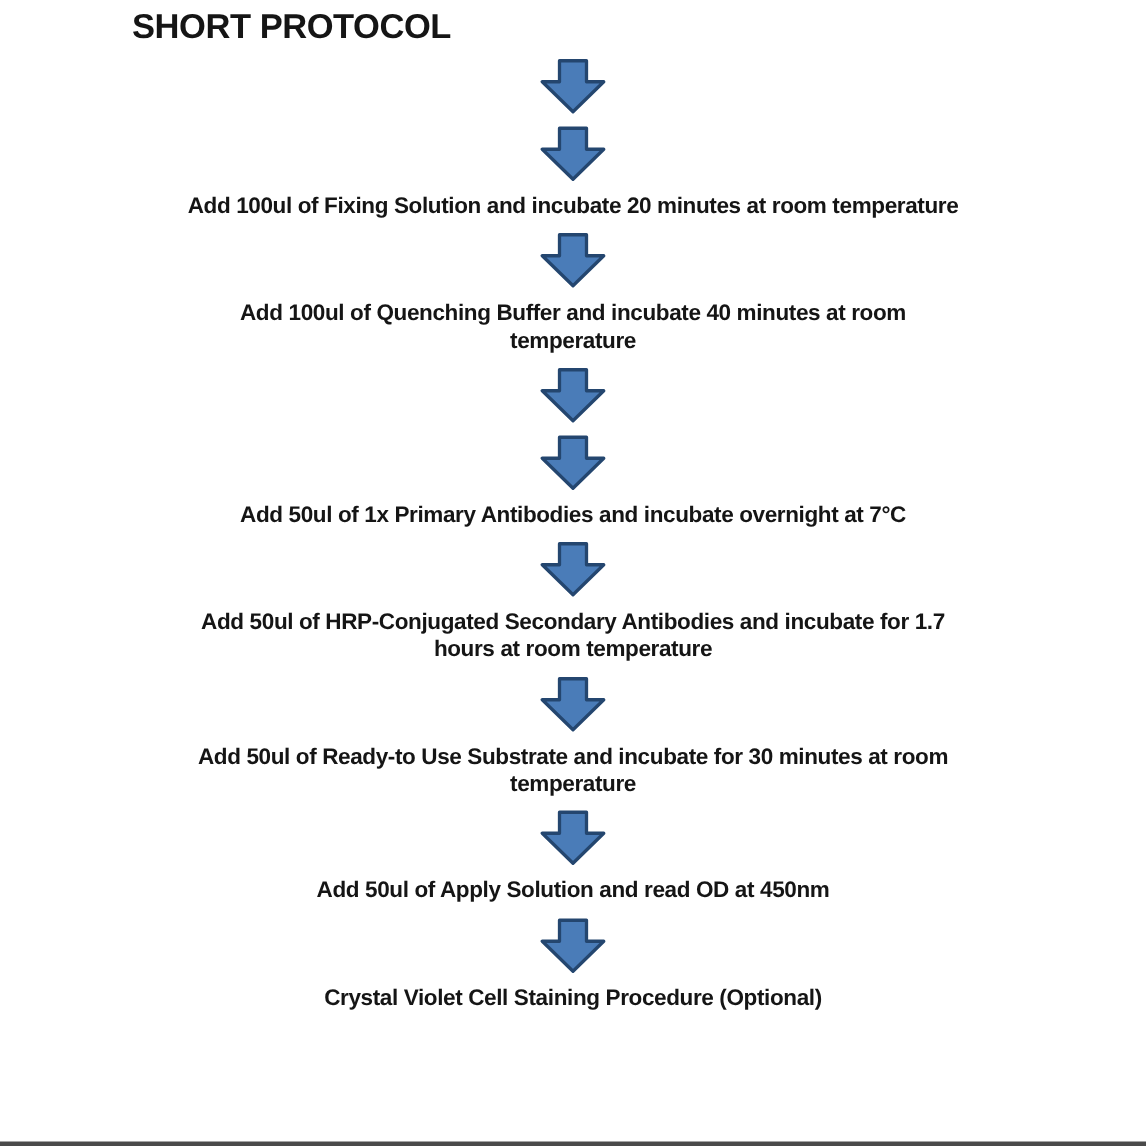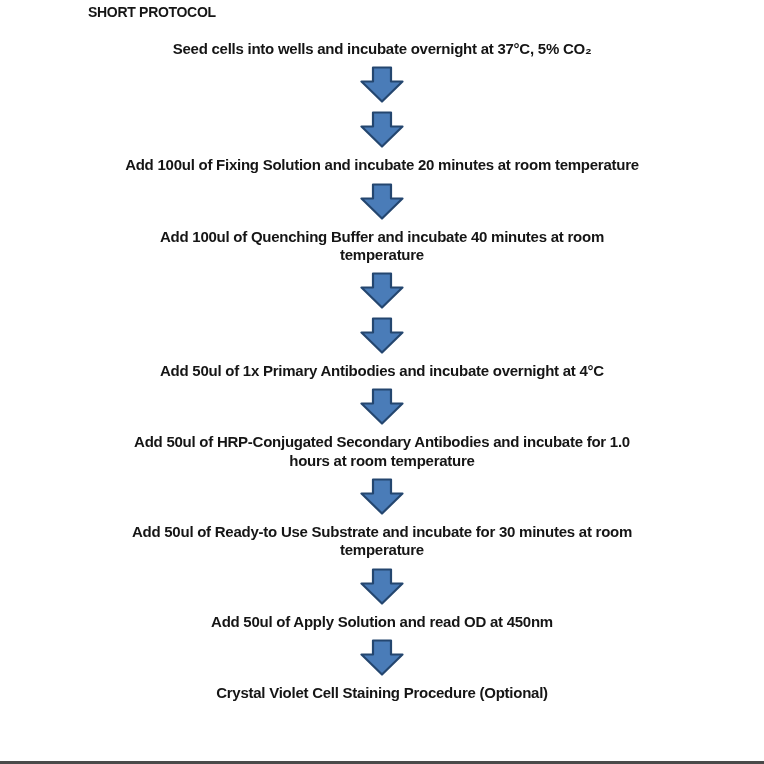--- a/index.html
+++ b/index.html
@@ -20,22 +20,22 @@
     overflow: hidden;
     display: flex;
     flex-direction: column;
     align-items: center;
     gap: 8px;
     padding-top: 4px;
     font-family: "Liberation Sans", "DejaVu Sans", sans-serif;
   }
   .title {
     align-self: flex-start;
-    margin: 0 0 12px 88px;
-    font-size: 14px;
+    margin: 0 0 0 88px;
+    font-size: 23px;
     font-weight: bold;
     color: var(--text-color);
     letter-spacing: -0.3px;
   }
   .step {
     margin: 0;
     max-width: 700px;
     font-size: 15px;
     font-weight: bold;
     line-height: 1.22;
@@ -61,21 +61,20 @@
     background: var(--rule-color);
   }
 </style>
 </head>
 <body>
 
 <div class="page">
 
   <h1 class="title">SHORT PROTOCOL</h1>
 
-  <p class="step">Seed cells into wells and incubate overnight at 37°C, 5% CO₂</p>
 
   <div class="arrow">
     <svg width="44" height="37" viewBox="0 0 44 37" aria-hidden="true">
       <polygon points="13,1.5 31,1.5 31,15.5 42.5,15.5 22,35.5 1.5,15.5 13,15.5"></polygon>
     </svg>
   </div>
 
 
   <div class="arrow">
     <svg width="44" height="37" viewBox="0 0 44 37" aria-hidden="true">
@@ -100,29 +99,29 @@
     </svg>
   </div>
 
 
   <div class="arrow">
     <svg width="44" height="37" viewBox="0 0 44 37" aria-hidden="true">
       <polygon points="13,1.5 31,1.5 31,15.5 42.5,15.5 22,35.5 1.5,15.5 13,15.5"></polygon>
     </svg>
   </div>
 
-  <p class="step">Add 50ul of 1x Primary Antibodies and incubate overnight at 4°C</p>
+  <p class="step">Add 50ul of 1x Primary Antibodies and incubate overnight at 7°C</p>
 
   <div class="arrow">
     <svg width="44" height="37" viewBox="0 0 44 37" aria-hidden="true">
       <polygon points="13,1.5 31,1.5 31,15.5 42.5,15.5 22,35.5 1.5,15.5 13,15.5"></polygon>
     </svg>
   </div>
 
-  <p class="step">Add 50ul of HRP-Conjugated Secondary Antibodies and incubate for 1.0
+  <p class="step">Add 50ul of HRP-Conjugated Secondary Antibodies and incubate for 1.7
 hours at room temperature</p>
 
   <div class="arrow">
     <svg width="44" height="37" viewBox="0 0 44 37" aria-hidden="true">
       <polygon points="13,1.5 31,1.5 31,15.5 42.5,15.5 22,35.5 1.5,15.5 13,15.5"></polygon>
     </svg>
   </div>
 
   <p class="step">Add 50ul of Ready-to Use Substrate and incubate for 30 minutes at room
 temperature</p>

